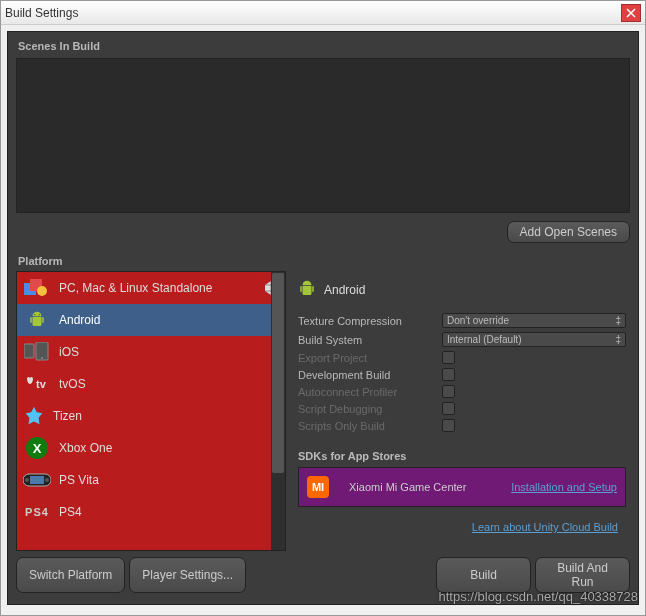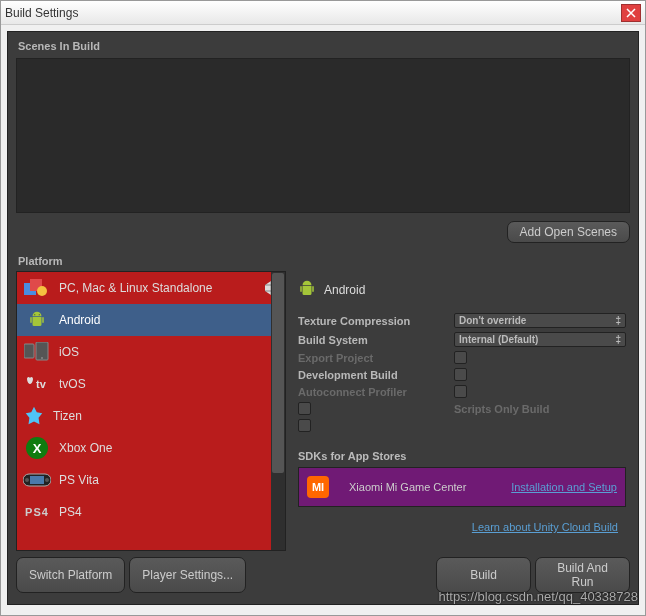--- a/index.html
+++ b/index.html
@@ -17,21 +17,21 @@
 .platform-list { width: 270px; border: 1px solid #222; background: #b91c1c; height: 280px; position: relative; }
 .platform-scroll { overflow: hidden; height: 100%; }
 .plat-item { display: flex; align-items: center; height: 32px; padding: 0 6px; gap: 8px; font-size: 12px; color: #ddd; cursor: pointer; }
 .plat-item.selected { background: #3e5f8a; color: #fff; }
 .plat-icon { width: 28px; height: 24px; display: flex; align-items: center; justify-content: center; }
 .unity-badge { width: 16px; height: 16px; margin-left: auto; }
 .scrollbar { position: absolute; right: 0; top: 0; width: 14px; height: 100%; background: #2f2f2f; }
 .scroll-thumb { background: #555; width: 12px; height: 200px; margin: 1px; border-radius: 2px; }
 .right-pane { flex: 1; padding: 4px 4px 0 0; }
 .right-header { display: flex; align-items: center; gap: 8px; padding: 4px 0 12px 4px; }
-.settings-grid { display: grid; grid-template-columns: 140px 1fr; gap: 4px 16px; align-items: center; font-size: 11px; padding-left: 4px; font-weight: bold; }
+.settings-grid { display: grid; grid-template-columns: 140px 1fr; gap: 4px 4px; align-items: center; font-size: 11px; padding-left: 4px; }
 .settings-grid .disabled { color: #6a6a6a; }
 .dropdown { background: #4a4a4a; border: 1px solid #222; color: #bbb; font-size: 10px; padding: 1px 4px; border-radius: 2px; display: flex; justify-content: space-between; align-items: center; cursor: pointer; }
 .checkbox { width: 13px; height: 13px; background: #4a4a4a; border: 1px solid #222; border-radius: 2px; cursor: pointer; }
 .sdk-section { margin-top: 18px; padding-left: 4px; }
 .sdk-box { border: 1px solid #222; background: #701a75; margin-top: 5px; padding: 8px; display: flex; align-items: center; gap: 20px; }
 .mi-icon { width: 22px; height: 22px; background: #ff6700; border-radius: 4px; color: #fff; display: flex; align-items: center; justify-content: center; font-size: 11px; font-weight: bold; }
 .link { color: #5a9fd4; text-decoration: underline; font-size: 11px; cursor: pointer; }
 .cloud-link { text-align: right; padding: 14px 8px 4px 0; }
 .bottom-row { display: flex; padding: 6px 4px; gap: 4px; }
 .bottom-row .spacer { flex: 1; }
@@ -171,20 +171,21 @@
 
           <span class="disabled">Export Project</span>
           <div class="checkbox"></div>
 
           <span>Development Build</span>
           <div class="checkbox"></div>
 
           <span class="disabled">Autoconnect Profiler</span>
           <div class="checkbox"></div>
 
+          <span class="disabled">Script Debugging</span>
           <div class="checkbox"></div>
 
           <span class="disabled">Scripts Only Build</span>
           <div class="checkbox"></div>
         </div>
 
         <div class="sdk-section">
           <div style="font-weight:bold;color:#bbb;font-size:11px">SDKs for App Stores</div>
           <div class="sdk-box">
             <div class="mi-icon">MI</div>

